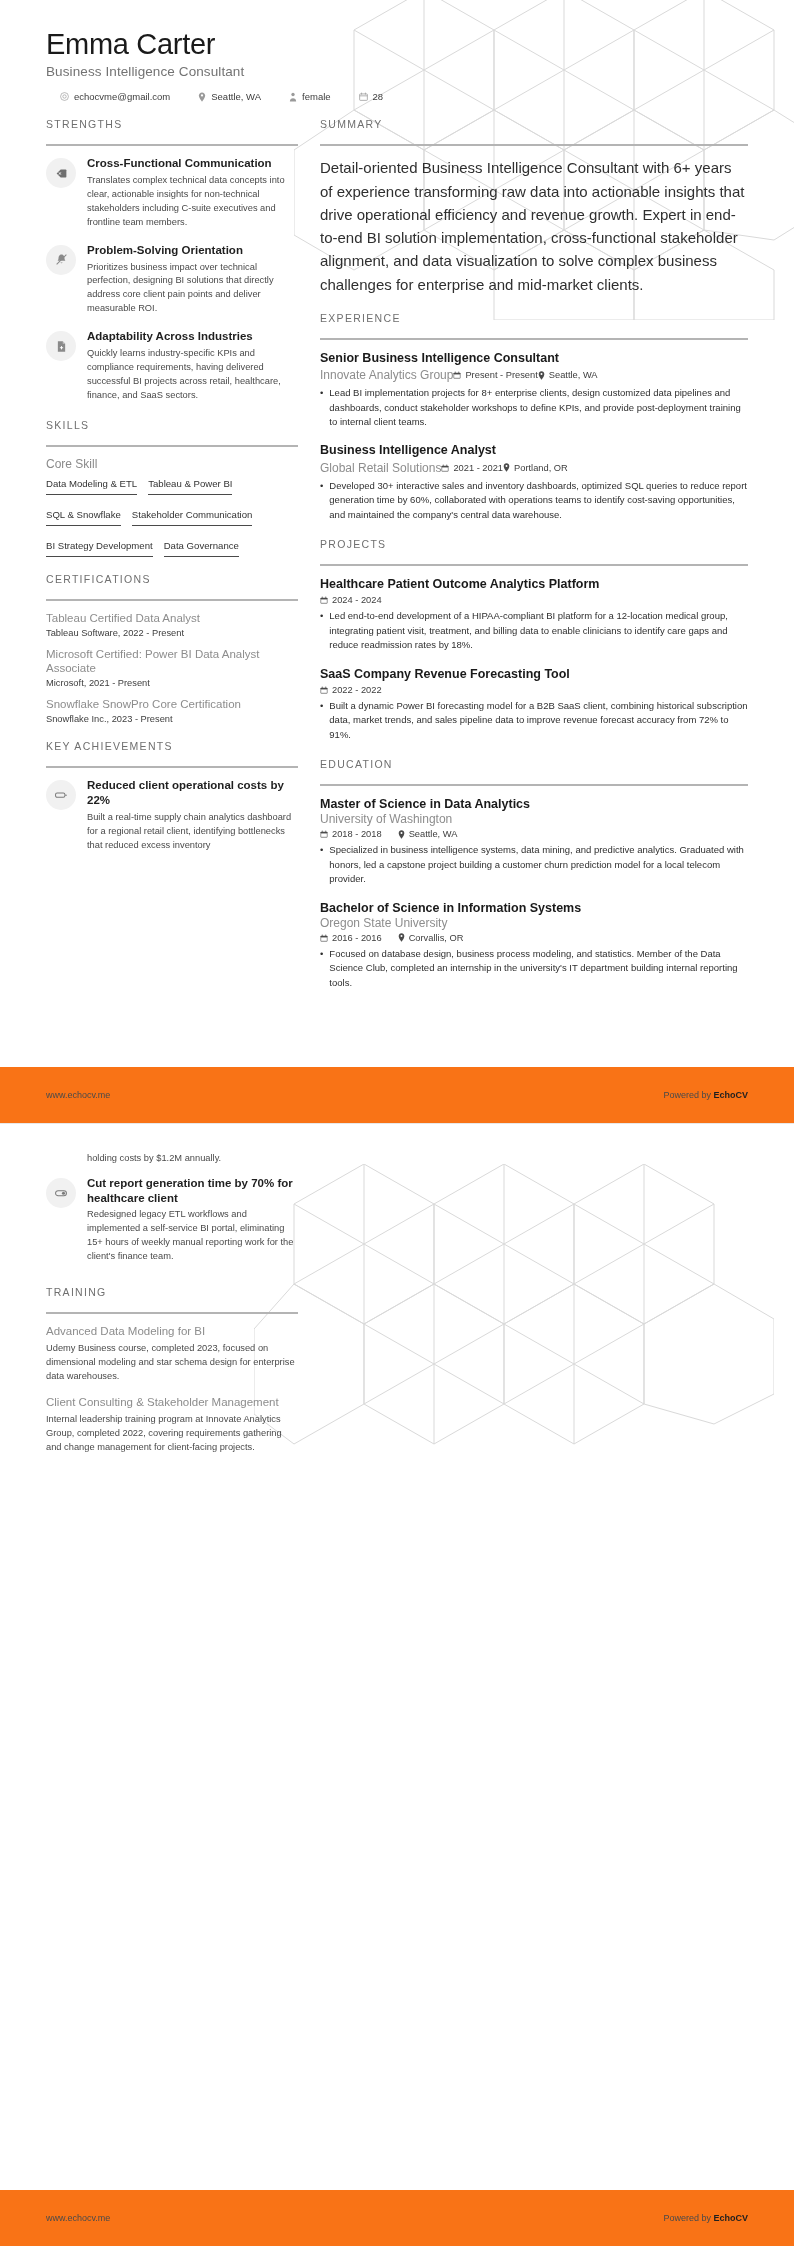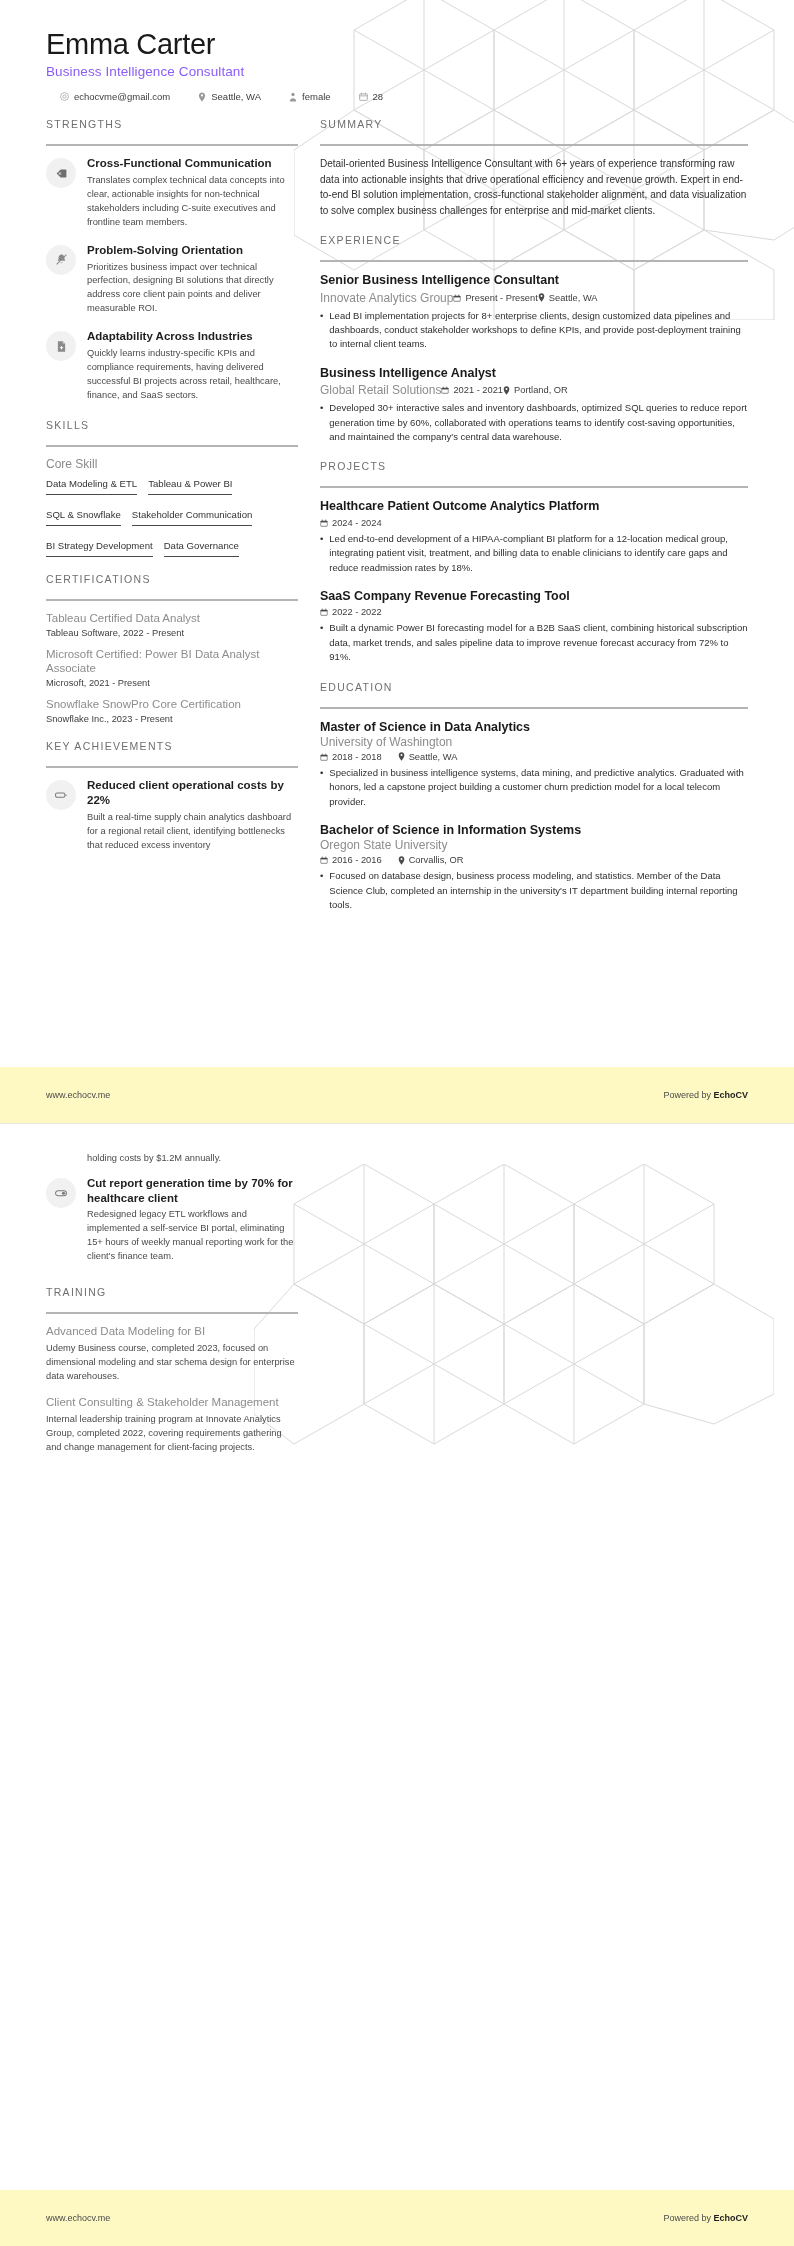--- a/index.html
+++ b/index.html
@@ -35,21 +35,21 @@
   .header { padding:28px 46px 0 46px; }
   .name {
     font-size:29px;
     font-weight:400;
     letter-spacing:-0.3px;
     color:#1a1a1a;
     line-height:1.15;
   }
   .job-title {
     font-size:13.5px;
-    color:#8b5cf6;
+    color:#737373;
     font-weight:400;
     margin-top:3px;
     letter-spacing:0.1px;
   }
   .contact-row {
     display:flex;
     align-items:center;
     gap:28px;
     margin-top:12px;
     margin-left:14px;
@@ -149,21 +149,21 @@
     margin-bottom:3px;
   }
   .train-desc {
     font-size:9.3px;
     color:#4a4a4a;
     line-height:1.5;
   }
 
   
   .summary-text {
-    font-size:10px;
+    font-size:15px;
     color:#2f2f2f;
     line-height:1.55;
   }
   .entry { margin-bottom:13px; }
   .entry-title {
     font-size:12.5px;
     font-weight:600;
     color:#1a1a1a;
     line-height:1.3;
   }
@@ -203,21 +203,21 @@
 
   
   .footer {
     position:absolute;
     left:0; right:0; bottom:0;
     height:56px;
     display:flex;
     align-items:center;
     justify-content:space-between;
     padding:0 46px;
-    background:#fef9c3;
+    background:#f97316;
     z-index:3;
     border-top:0;
   }
   .footer-left { font-size:9px; color:#4a4a4a; }
   .footer-right { font-size:9px; color:#4a4a4a; }
   .footer-right b { font-weight:700; color:#1f1f1f; }
 </style>
 </head>
 <body>
 

